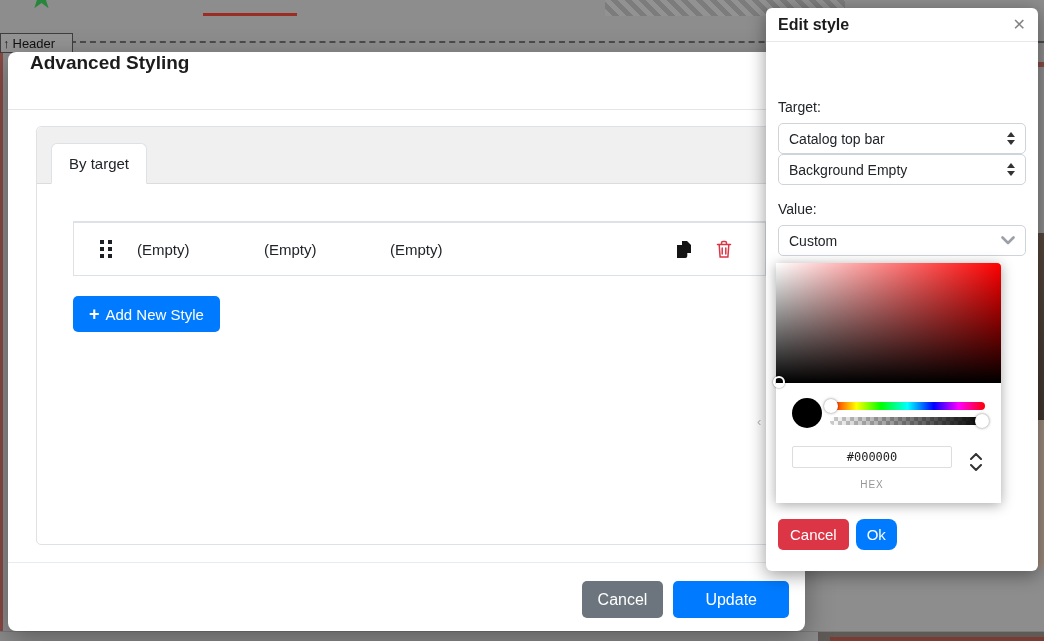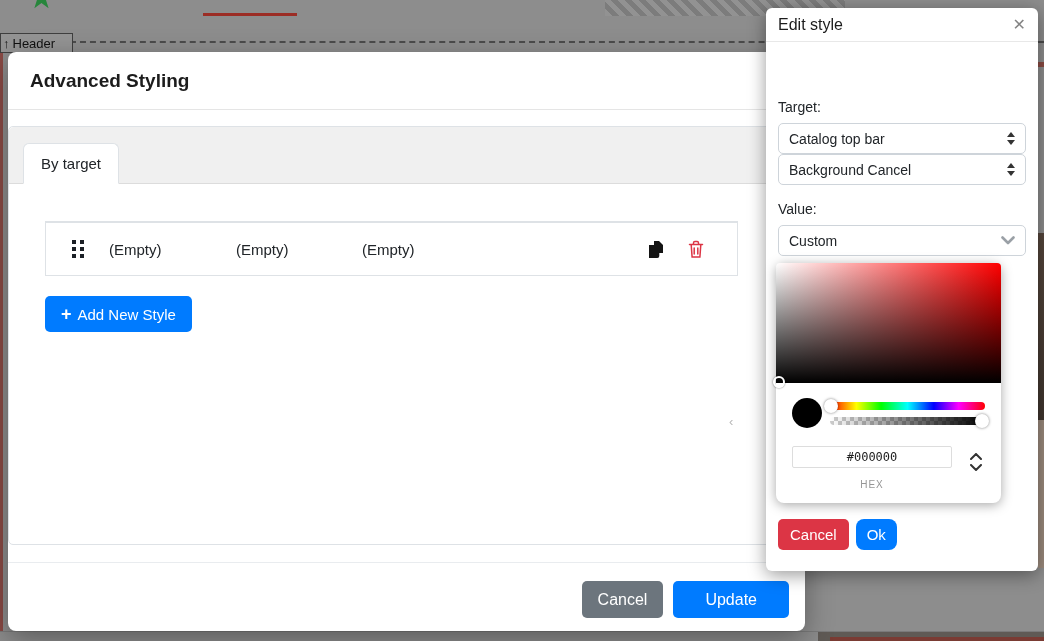--- a/index.html
+++ b/index.html
@@ -25,23 +25,23 @@
   .sliver-brown { top:233px; height:187px; background:linear-gradient(#55463c,#3f352e); }
   .sliver-beige { top:420px; height:148px; background:#9b8a7d; }
   .bg-bottomstrip { position:absolute; left:0; top:631px; width:1044px; height:10px;
     background:#8c8c8c; border-top:1px solid #7a7a7a; z-index:0; }
   .bg-bottomdark { position:absolute; left:818px; top:632px; width:226px; height:9px; background:#5f5a55; z-index:0; }
   .bg-bottomred  { position:absolute; left:830px; top:637px; width:214px; height:4px; background:#7a3b33; z-index:0; }
 
   
   .modal { position:absolute; left:8px; top:52px; width:797px; height:579px;
     background:#fff; border-radius:8px; box-shadow:0 8px 28px rgba(0,0,0,.35); z-index:10; }
-  .modal-header { height:58px; border-bottom:1px solid #e5e5e5; display:flex; align-items:center; padding:0 22px; }
+  .modal-header { height:58px; border-bottom:1px solid #e5e5e5; display:flex; align-items:flex-start; padding:0 22px; }
   .modal-title { font-size:19px; font-weight:700; color:#1c1c1c; }
-  .card { position:absolute; left:0; top:74px; width:765px; height:419px;
+  .card { position:absolute; left:28px; top:74px; width:765px; height:419px;
     border:1px solid #dee2e6; border-radius:5px; background:#fff; }
   .card-header { height:57px; background:#f0f0f0; border-bottom:1px solid #dcdcdc;
     border-radius:5px 5px 0 0; position:relative; }
   .tabs { position:absolute; left:14px; bottom:-1px; display:flex; }
   .tab { padding:11px 17px; font-size:15px; cursor:pointer; }
   .tab.active { background:#fff; border:1px solid #dee2e6; border-bottom:1px solid #fff;
     border-radius:6px 6px 0 0; color:#212529; }
   .tab.inactive { color:#007bff; }
   .card-body { position:relative; height:361px; padding:37px 0 0 36px; }
   .tbl { width:693px; border:1px solid #dee2e6; }
@@ -62,37 +62,37 @@
     border-top:1px solid #e9ecef; display:flex; justify-content:flex-end; align-items:flex-start;
     gap:10px; padding:18px 16px 0 0; border-radius:0 0 8px 8px; }
   .btn-cancel { height:37px; padding:0 16px; background:#6c757d; color:#fff; font-size:16px; }
   .btn-update { height:37px; padding:0 32px; background:#007bff; color:#fff; font-size:16px; }
 
   
   .panel { position:absolute; left:766px; top:8px; width:272px; height:563px;
     background:#fff; border-radius:6px; box-shadow:0 4px 18px rgba(0,0,0,.4); z-index:20; }
   .panel-header { height:34px; border-bottom:1px solid #e8e8e8; display:flex;
     align-items:center; justify-content:space-between; padding:0 12px; }
-  .panel-title { font-size:16px; font-weight:400; color:#1c1c1c; }
+  .panel-title { font-size:16px; font-weight:700; color:#1c1c1c; }
   .panel-close { font-size:16px; font-weight:700; color:#848484; cursor:pointer; }
   .panel-body { padding:13px 12px 0; }
   .f-label { font-size:14px; color:#212529; margin-bottom:8px;margin-top:44px; }
   .f-label + .sel { margin-bottom:0; }
   .sel { height:31px; border:1px solid #ced4da; border-radius:5px; background:#fff;
     display:flex; align-items:center; justify-content:space-between; padding:0 10px;
     font-size:14px; color:#212529; cursor:pointer; }
   .mt16 { margin-top:16px; }
   .updn { display:inline-flex; flex-direction:column; align-items:center; }
   .updn b { width:0; height:0; border:4px solid transparent; }
   .updn b.u { border-bottom:5px solid #333; margin-bottom:3px; }
   .updn b.d { border-top:5px solid #333; }
 
   
   .popup { position:absolute; left:10px; top:255px; width:225px; height:240px;
-    background:#fff; border-radius:8px; box-shadow:0 2px 12px rgba(0,0,0,.35); }
+    background:#fff; border-radius:0; box-shadow:0 2px 12px rgba(0,0,0,.35); }
   .sat { position:relative; width:225px; height:120px; border-radius:4px 4px 0 0;
     background:linear-gradient(to top,#000,rgba(0,0,0,0)),linear-gradient(to right,#fff,#f00); }
   .sat-marker { position:absolute; left:-3px; top:113px; width:12px; height:12px;
     border:2px solid #fff; border-radius:50%; box-shadow:0 0 2px rgba(0,0,0,.6); }
   .swatch { position:absolute; left:16px; top:135px; width:30px; height:30px; border-radius:50%; }
   .slider { position:absolute; left:54px; width:155px; height:8px; border-radius:4px; }
   .hue { top:139px;
     background:linear-gradient(to right,#f00 0%,#ff0 17%,#0f0 33%,#0ff 50%,#00f 67%,#f0f 83%,#f00 100%); }
   .alpha { top:154px; background-color:#fff;
     background-image:linear-gradient(to right,rgba(255,255,255,0),#000),
@@ -204,21 +204,21 @@
     <div class="f-label">Target:</div>
     <div class="sel">
       <span>Catalog top bar</span>
       <span class="updn">
           <b class="u"></b>
           <b class="d"></b>
         </span>
     </div>
 
     <div class="sel">
-      <span>Background Cancel</span>
+      <span>Background Empty</span>
       <span class="updn">
           <b class="u"></b>
           <b class="d"></b>
         </span>
     </div>
 
     <div class="f-label mt16">Value:</div>
     <div class="sel">
       <span>Custom</span>
       <span>

